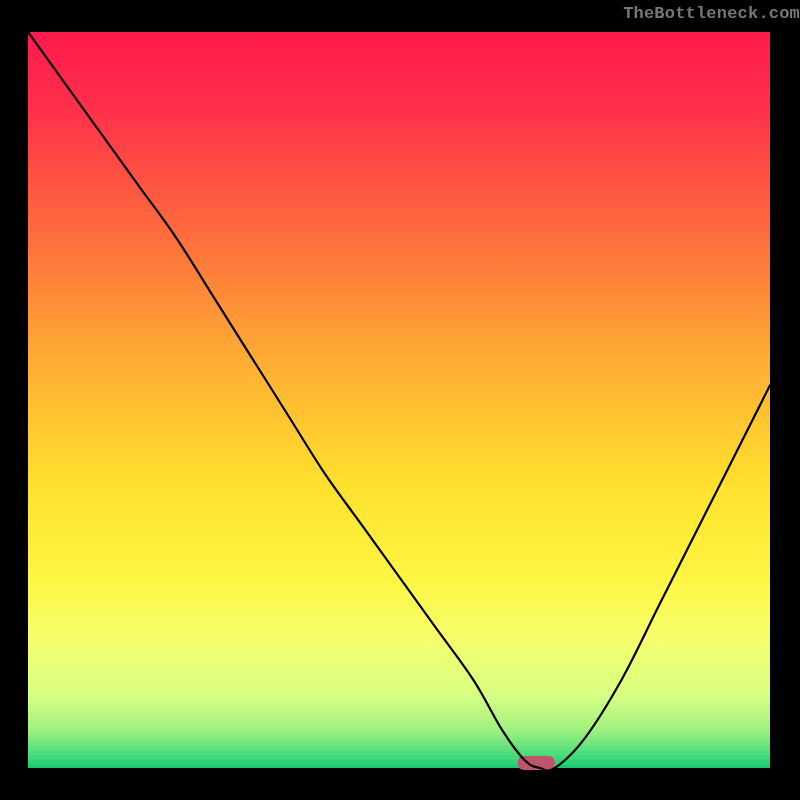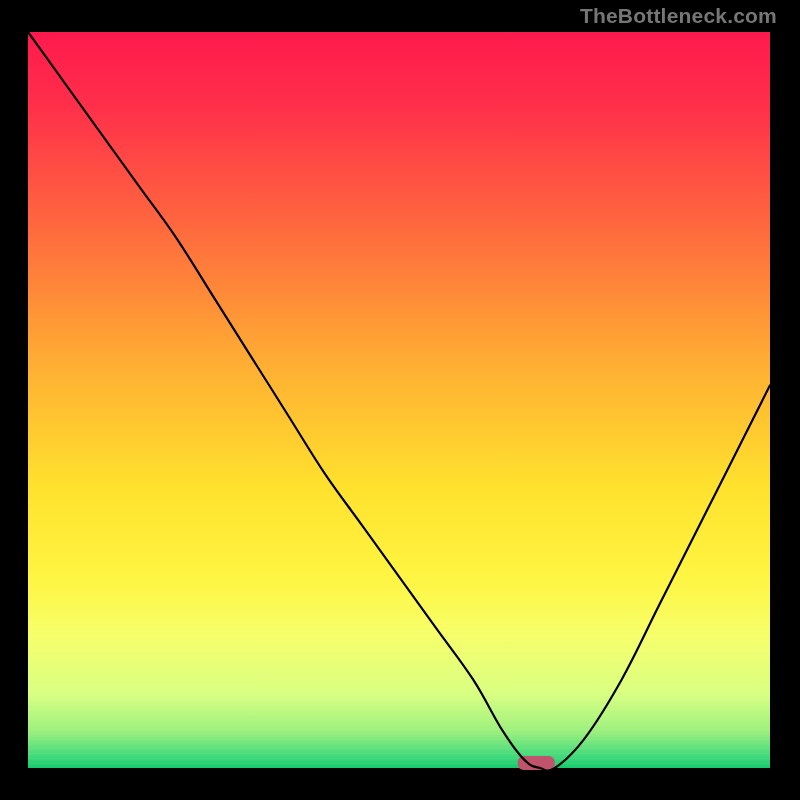--- a/index.html
+++ b/index.html
@@ -12,23 +12,23 @@
   }
   .frame {
     position: relative;
     width: 800px;
     height: 800px;
     background: #000;
   }
   .watermark {
     position: absolute;
     top: 4px;
-    right: 23px;
-    font-family: Liberation Sans, sans-serif;
-    font-size: 21px;
+    right: 0;
+    font-family: Liberation Mono, monospace;
+    font-size: 17px;
     font-weight: 600;
     color: #767676;
     letter-spacing: 0.2px;
   }
   svg {
     position: absolute;
     left: 0;
     top: 0;
   }
 </style>

